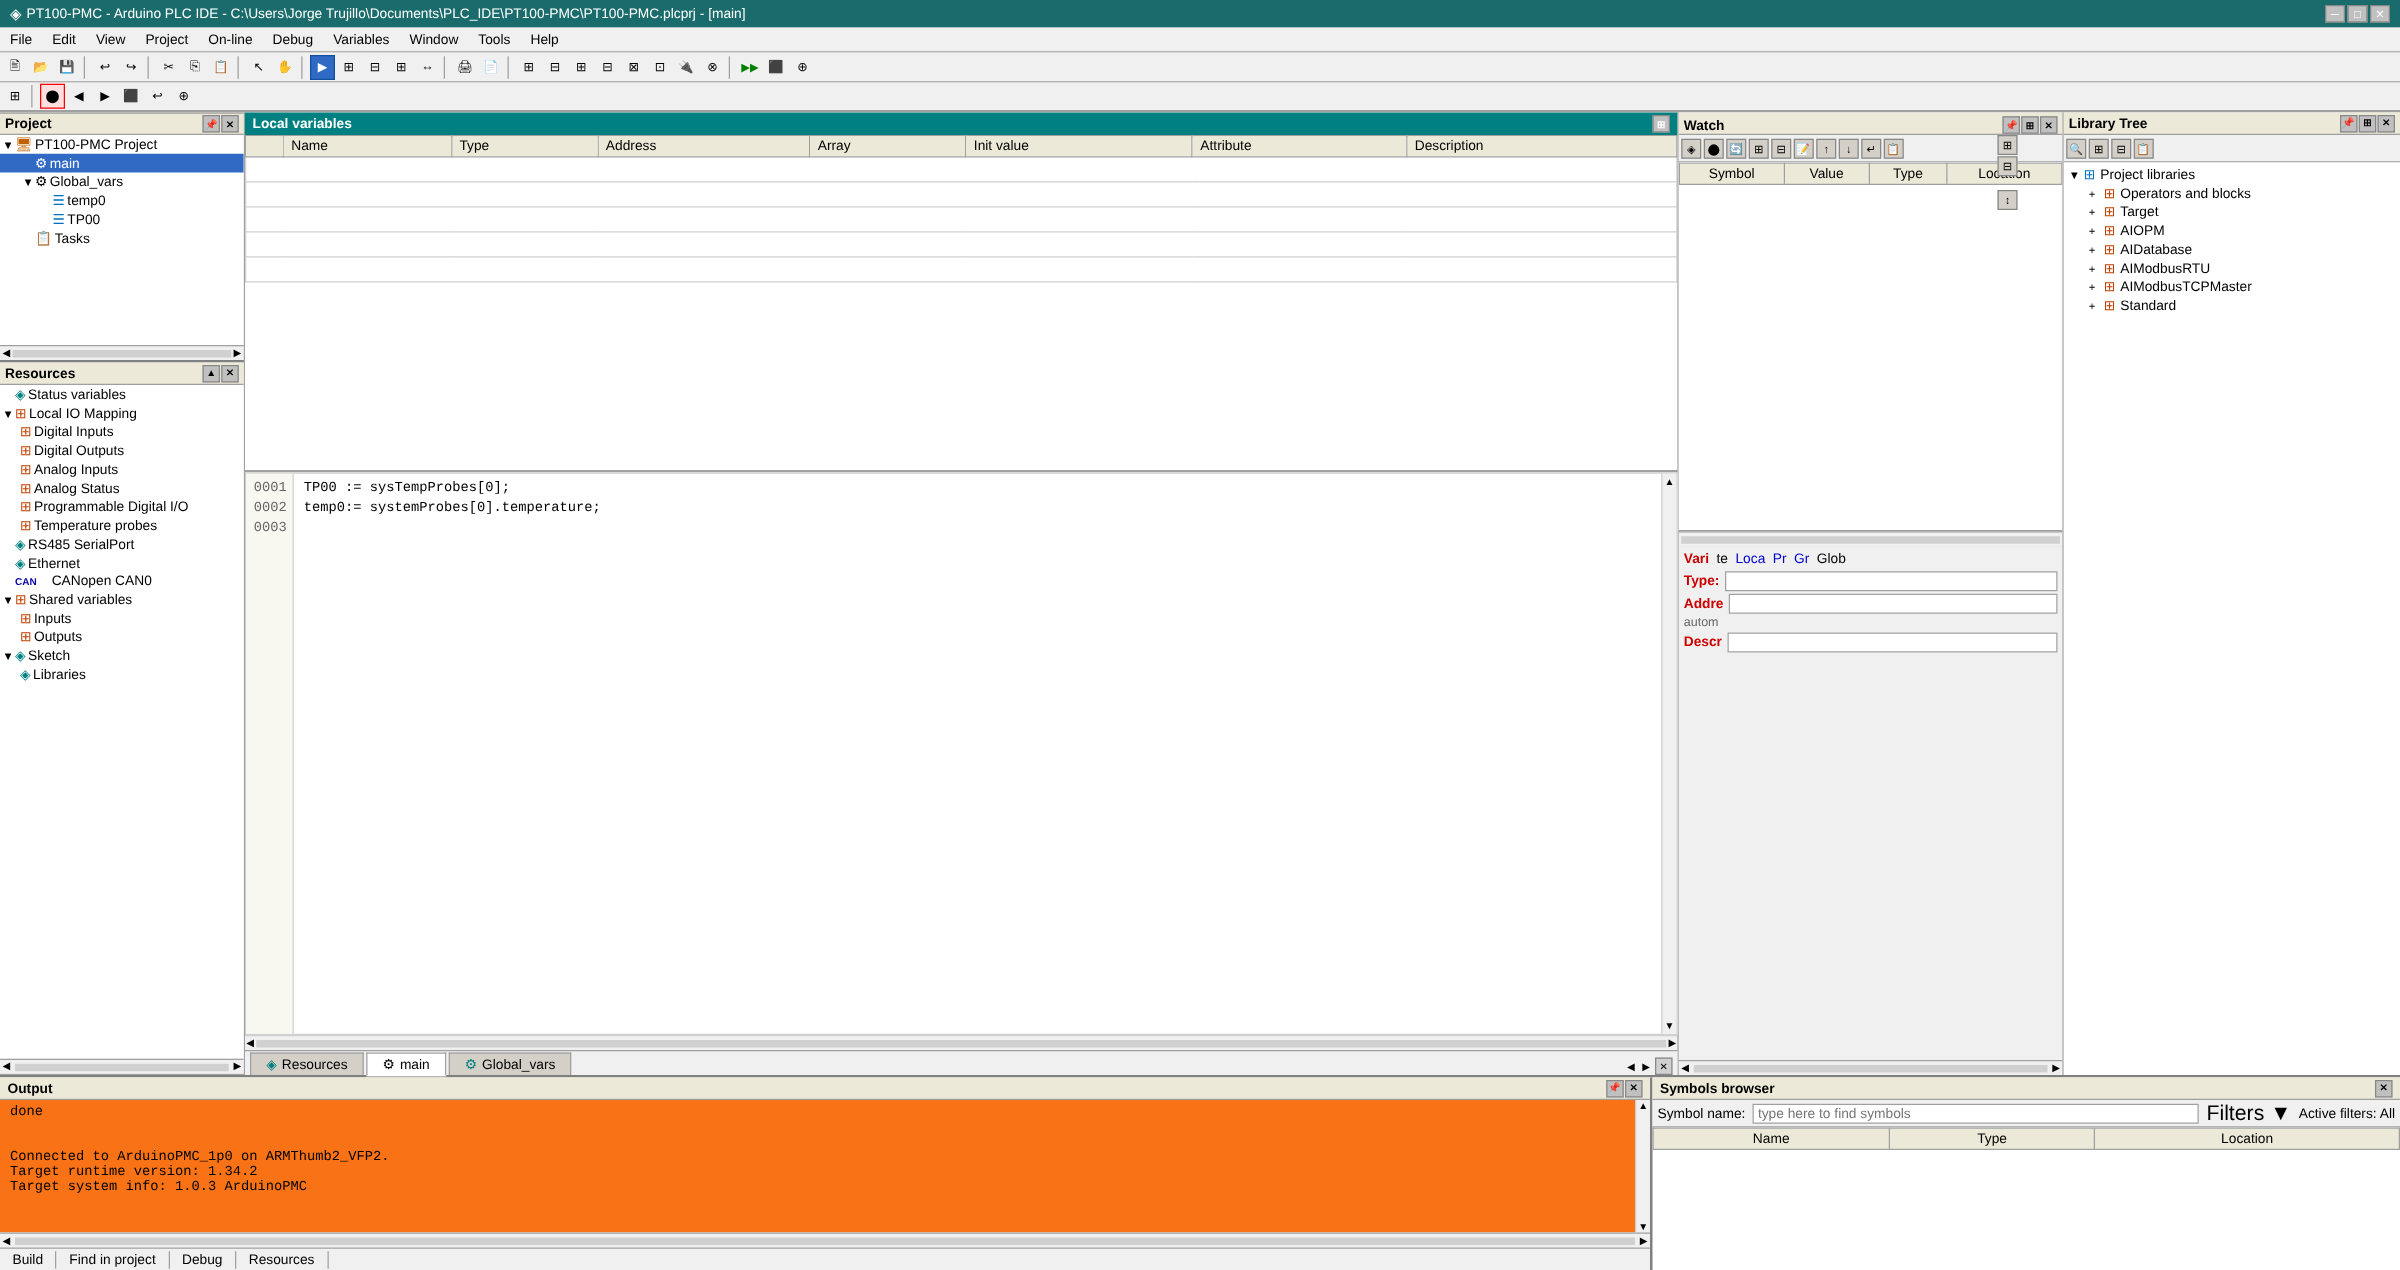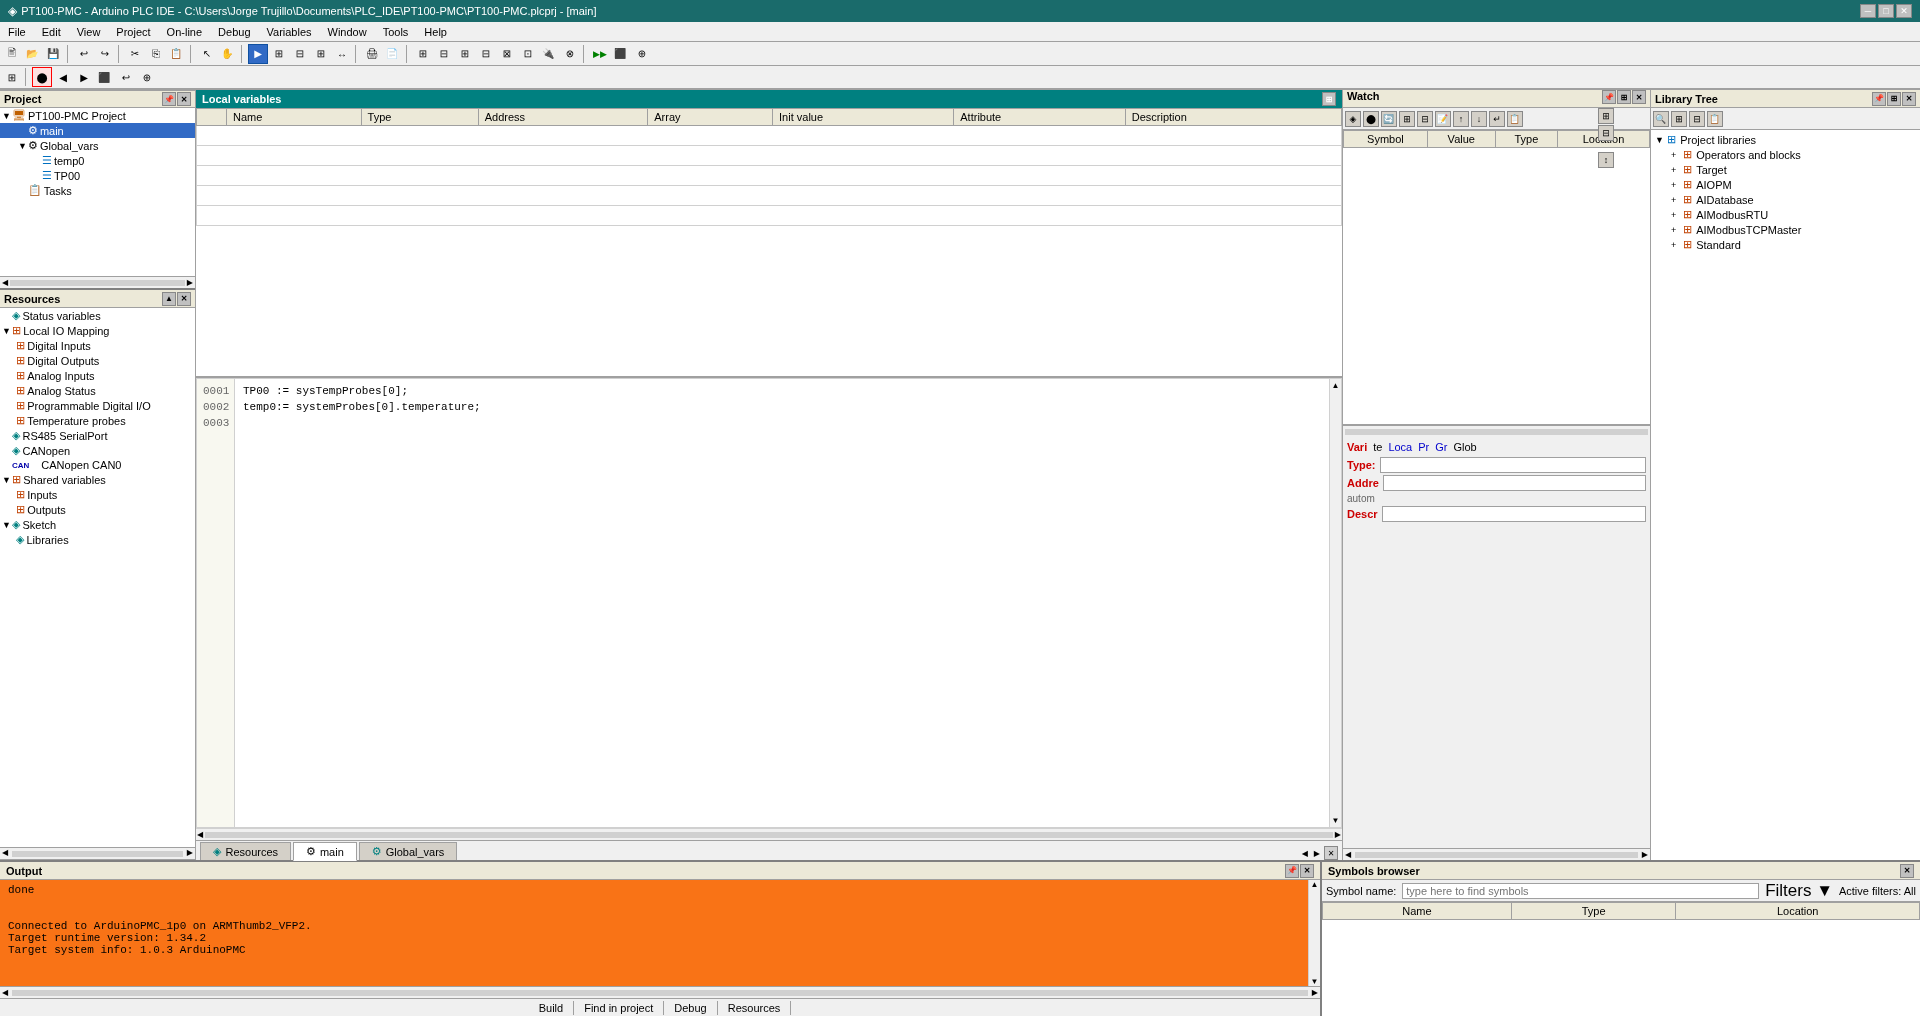--- a/index.html
+++ b/index.html
@@ -33,40 +33,40 @@
     .vars-table { flex: 1; overflow: auto; }
     .vars-table table { width: 100%; border-collapse: collapse; }
     .vars-table th { background: #ece9d8; border: 1px solid #a0a0a0; padding: 2px 6px; text-align: left; font-size: 11px; font-weight: normal; position: sticky; top: 0; }
     .vars-table td { border: 1px solid #d0d0d0; padding: 1px 6px; font-size: 11px; }
     
     
     .tab-bar { height: 20px; background: #f0f0f0; border-top: 1px solid #a0a0a0; display: flex; align-items: flex-end; padding: 0 4px; }
     .tab { padding: 2px 12px; background: #d4d0c8; border: 1px solid #a0a0a0; border-bottom: none; font-size: 11px; cursor: pointer; display: flex; align-items: center; gap: 4px; margin-right: 2px; }
     .tab.active { background: white; border-bottom: 1px solid white; position: relative; top: 1px; }
     .watch-panel { height: 335px; background: #f0f0f0; border-bottom: 1px solid #a0a0a0; display: flex; flex-direction: column; }
-    .watch-header { background: #ece9d8; border-bottom: 1px solid #a0a0a0; height: 18px; display: flex; align-items: flex-start; justify-content: space-between; padding: 0 4px; font-weight: bold; font-size: 11px; }
+    .watch-header { background: #ece9d8; border-bottom: 1px solid #a0a0a0; height: 18px; display: flex; align-items: flex-end; justify-content: space-between; padding: 0 4px; font-weight: bold; font-size: 11px; }
     .watch-toolbar { background: #f0f0f0; height: 22px; display: flex; align-items: center; gap: 2px; padding: 0 2px; border-bottom: 1px solid #a0a0a0; }
     .watch-table { flex: 1; background: white; overflow: auto; }
     .watch-table table { width: 100%; border-collapse: collapse; }
     .watch-table th { background: #ece9d8; border: 1px solid #a0a0a0; padding: 2px 6px; font-size: 11px; font-weight: normal; }
 
     
     .library-panel { width: 270px; display: flex; flex-direction: column; background: #f0f0f0; border-left: 1px solid #a0a0a0; }
     .library-header { background: #ece9d8; border-bottom: 1px solid #a0a0a0; height: 18px; display: flex; align-items: center; justify-content: space-between; padding: 0 4px; font-weight: bold; font-size: 11px; }
     .library-toolbar { height: 22px; background: #f0f0f0; display: flex; align-items: center; gap: 2px; padding: 0 2px; border-bottom: 1px solid #a0a0a0; }
     .library-tree { flex: 1; background: white; overflow: auto; padding: 2px; }
     .lib-item { display: flex; align-items: center; gap: 2px; padding: 1px 0; cursor: pointer; }
     .lib-expand { font-size: 9px; width: 10px; }
     
     
     .bottom-layout { display: flex; height: 156px; border-top: 2px solid #808080; }
     .output-panel { flex: 1; display: flex; flex-direction: column; background: white; }
     .output-header { background: #ece9d8; height: 18px; display: flex; align-items: center; justify-content: space-between; padding: 0 6px; font-weight: bold; font-size: 11px; border-bottom: 1px solid #a0a0a0; }
     .output-content { flex: 1; overflow-y: auto; padding: 4px 8px; font-family: 'Courier New', monospace; font-size: 11px; background: #f97316; }
-    .output-tabs { height: 18px; background: #f0f0f0; display: flex; align-items: center; border-top: 1px solid #a0a0a0; justify-content: center; }
+    .output-tabs { height: 18px; background: #f0f0f0; display: flex; align-items: center; border-top: 1px solid #a0a0a0; }
     .output-tab { padding: 1px 10px; font-size: 11px; border-right: 1px solid #a0a0a0; cursor: pointer; }
     
     
     .symbols-panel { width: 600px; display: flex; flex-direction: column; border-left: 2px solid #808080; background: white; }
     .symbols-header { background: #ece9d8; height: 18px; display: flex; align-items: center; justify-content: space-between; padding: 0 6px; font-weight: bold; font-size: 11px; border-bottom: 1px solid #a0a0a0; }
     .symbols-search { height: 22px; display: flex; align-items: center; gap: 6px; padding: 0 4px; background: #f0f0f0; border-bottom: 1px solid #a0a0a0; }
     .symbols-search input { flex: 1; height: 16px; border: 1px solid #a0a0a0; padding: 0 3px; font-size: 11px; }
     .symbols-table { flex: 1; overflow: auto; }
     .symbols-table table { width: 100%; border-collapse: collapse; }
     .symbols-table th { background: #ece9d8; border: 1px solid #a0a0a0; padding: 2px 6px; font-size: 11px; font-weight: normal; }
@@ -263,21 +263,21 @@
 
           <div class="tree-item" style="padding-left:2px;">
             <span style="width:10px;font-size:9px;"> </span>
             <span style="color:#008080;margin-right:2px;">◈</span>
             <span>RS485 SerialPort</span>
           </div>
 
           <div class="tree-item" style="padding-left:2px;">
             <span style="width:10px;font-size:9px;"> </span>
             <span style="color:#008080;margin-right:2px;">◈</span>
-            <span>CANopen</span>
+            <span>Ethernet</span>
           </div>
 
           <div class="tree-item" style="padding-left:2px;">
             <span style="width:10px;font-size:9px;"> </span>
             <span style="color:#0000aa;font-size:8px;margin-right:12px;font-weight:bold;">CAN</span>
             <span>CANopen CAN0</span>
           </div>
 
           <div class="tree-item" style="padding-left:2px;">
             <span style="width:10px;font-size:9px;">▼</span>

